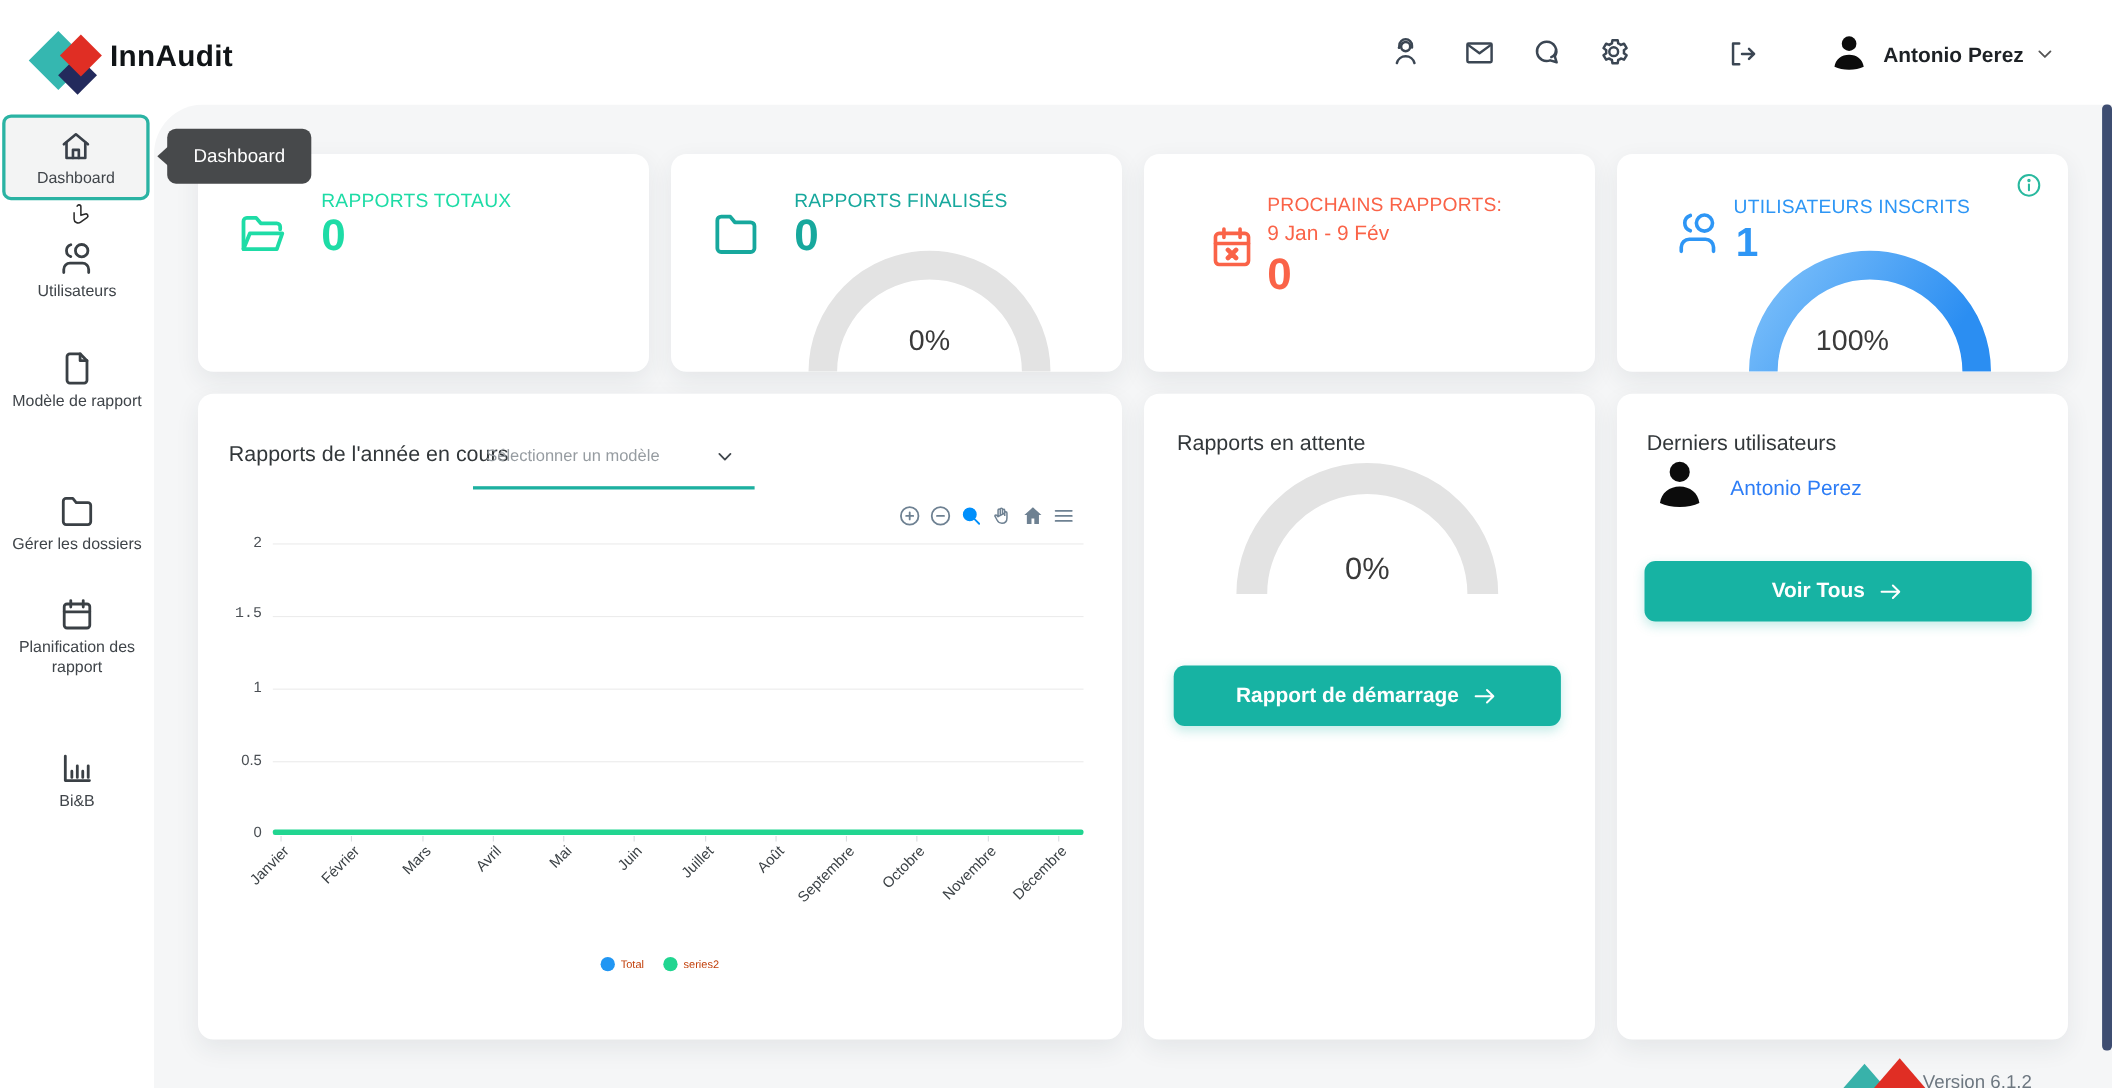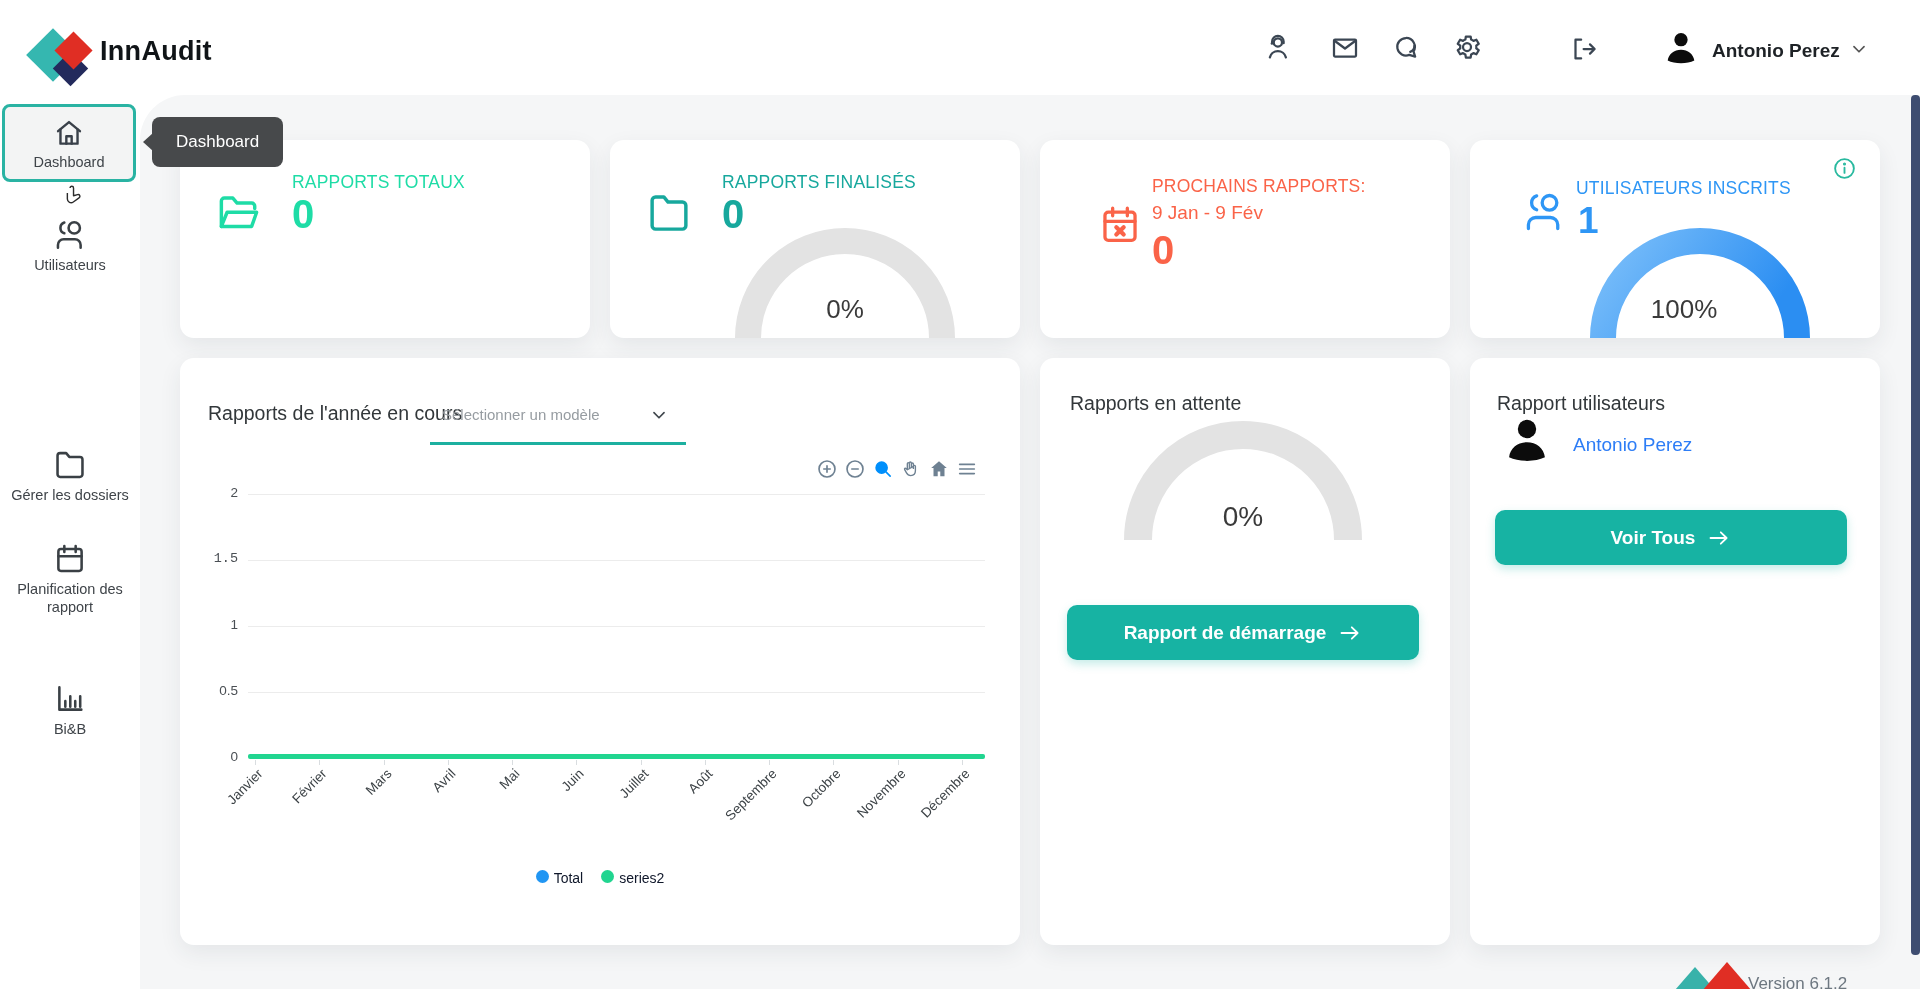--- a/index.html
+++ b/index.html
@@ -59,21 +59,21 @@
   .cc-select-underline { position:absolute; left:250px; top:84px; width:256px; height:2.5px; background:#1db0a0; }
   .cc-chevron { position:absolute; left:468px; top:46px; width:22px; height:22px; color:#40474d; cursor:pointer; }
   .cc-toolbar { position:absolute; left:636px; top:100px; display:flex; gap:6px; align-items:center; }
   .tb { width:22px; height:22px; color:#6e8192; cursor:pointer; }
   .gridline { position:absolute; height:1px; background:#ececec; left:68px; width:737px; }
   .ylab { position:absolute; left:10px; width:48px; text-align:right; font-size:13.5px; color:#4a4f54; }
   .zero-line { position:absolute; left:68px; width:737px; height:5px; border-radius:2px; }
   .xtick { position:absolute; width:1px; height:5px; background:#d9dde0; top:402px; }
   .xlab { position:absolute; top:408px; width:86px; height:16px; text-align:right; font-size:13.5px; color:#3c4246; transform:rotate(-45deg); transform-origin:100% 0; white-space:nowrap; }
   .legend { position:absolute; left:0; right:0; top:512px; display:flex; justify-content:center; gap:18px; }
-  .legend-item { display:flex; align-items:flex-start; gap:5px; font-size:14px; color:#0f172a; cursor:pointer; }
+  .legend-item { display:flex; align-items:flex-end; gap:5px; font-size:10px; color:#c2410c; cursor:pointer; }
   .legend-dot { width:13px; height:13px; border-radius:50%; }
 
   
   .pending-card { left:1040px; top:358px; width:410px; height:587px; }
   .users-card { left:1470px; top:358px; width:410px; height:587px; }
   .p-title { position:absolute; left:30px; top:34px; font-size:19.5px; color:#32373a; }
   .gauge-lg { position:absolute; left:78px; top:57px; }
   .gauge-lg-pct { position:absolute; left:153px; top:143px; width:100px; text-align:center; font-size:28px; color:#3a3a3a; }
   .teal-btn { position:absolute; height:55px; background:#17b3a3; border:none; border-radius:10px; color:#fff; font-family:"Liberation Sans",sans-serif; font-size:19px; font-weight:bold; display:flex; align-items:center; justify-content:center; gap:12px; cursor:pointer; box-shadow:0 4px 10px rgba(23,179,163,.25); }
   .btn-arrow { width:24px; height:24px; color:#fff; }
@@ -159,20 +159,29 @@
       </div>
       <div class="side-item" style="top: 123px;">
         <div class="si-icon">
           <svg class="ic" viewBox="0 0 24 24">
             <circle cx="15" cy="7" r="4"></circle>
             <path d="M8 3.2a4 4 0 0 0 0 7.6"></path>
             <path d="M3.5 21v-2a4 4 0 0 1 4-4h8a4 4 0 0 1 4 4v2"></path>
           </svg>
         </div>
         <div class="si-label">Utilisateurs</div>
+      </div>
+      <div class="side-item" style="top: 223px;">
+        <div class="si-icon">
+          <svg class="ic" viewBox="0 0 24 24">
+            <path d="M14 2.6H7.4a1.8 1.8 0 0 0-1.8 1.8v15.2a1.8 1.8 0 0 0 1.8 1.8h9.2a1.8 1.8 0 0 0 1.8-1.8V7Z"></path>
+            <path d="M14 2.6V7h4.4"></path>
+          </svg>
+        </div>
+        <div class="si-label">Modèle de rapport</div>
       </div>
       <div class="side-item" style="top: 353px;">
         <div class="si-icon">
           <svg class="ic" viewBox="0 0 24 24">
             <path d="M20.8 18.6a1.8 1.8 0 0 1-1.8 1.8H5a1.8 1.8 0 0 1-1.8-1.8V5.4A1.8 1.8 0 0 1 5 3.6h4.3l2.2 2.7h7.5a1.8 1.8 0 0 1 1.8 1.8Z"></path>
           </svg>
         </div>
         <div class="si-label">Gérer les dossiers</div>
       </div>
       <div class="side-item" style="top: 447px;">
@@ -382,21 +391,21 @@
       <span>Rapport de démarrage</span>
       <span class="btn-arrow">
           <svg class="ic" viewBox="0 0 24 24" stroke-width="2.2">
             <path d="M3.5 12h16M13.8 6.3 19.6 12l-5.8 5.7"></path>
           </svg>
         </span>
     </button>
   </div>
 
   <div class="card users-card">
-    <div class="p-title" style="left:27px;">Rapport utilisateurs</div>
+    <div class="p-title" style="left:27px;">Derniers utilisateurs</div>
     <div class="u-avatar">
       <svg viewBox="0 0 24 24">
           <circle cx="12" cy="7.2" r="4.4" fill="#0c0c0c"></circle>
           <path d="M3.4 20.8c.5-4.4 4.2-7.2 8.6-7.2s8.1 2.8 8.6 7.2c-2.4 1.1-5.3 1.7-8.6 1.7s-6.2-.6-8.6-1.7Z" fill="#0c0c0c"></path>
         </svg>
     </div>
     <div class="u-link">Antonio Perez</div>
     <button class="teal-btn" style="left:25px;top:152px;width:352px;">
       <span>Voir Tous</span>
       <span class="btn-arrow">

